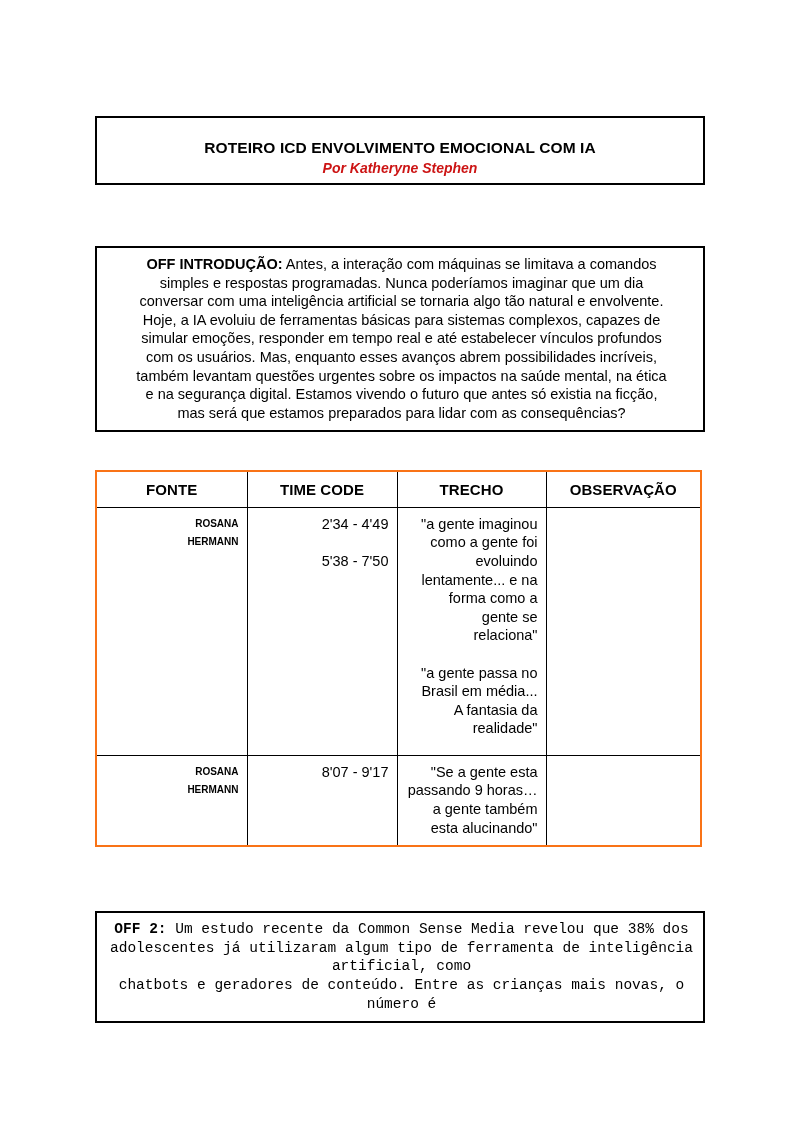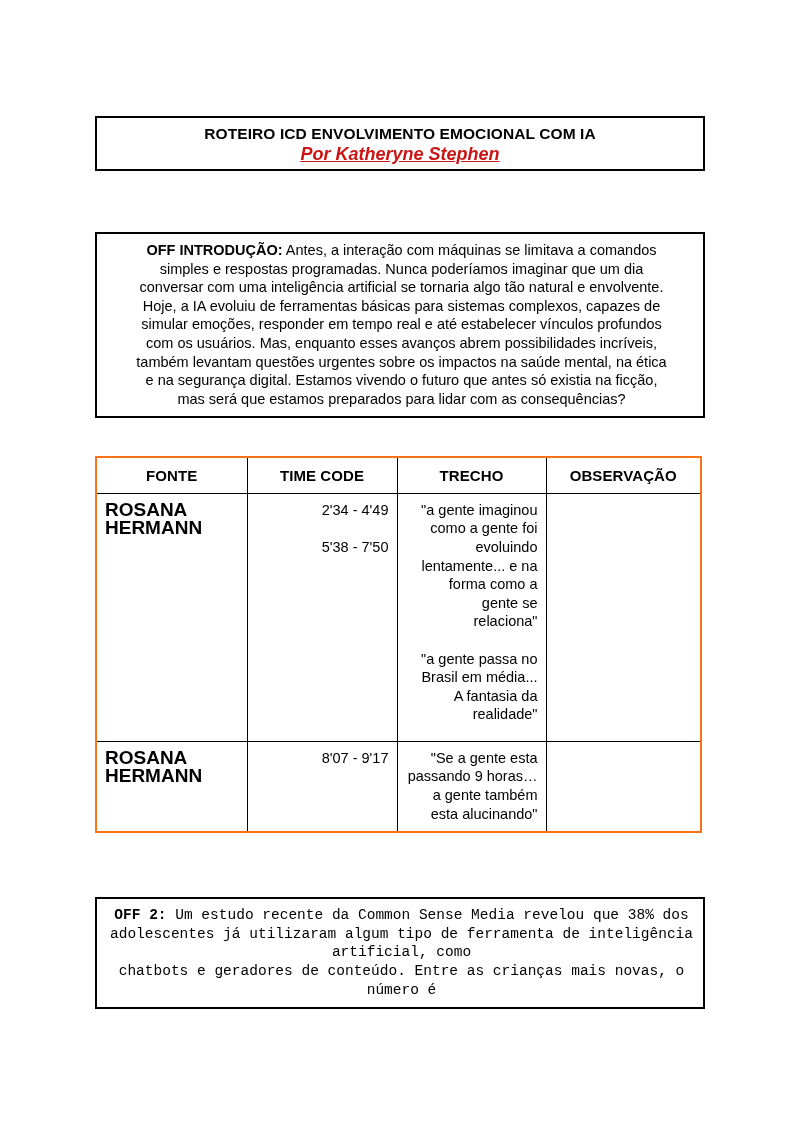--- a/index.html
+++ b/index.html
@@ -18,35 +18,34 @@
     margin-left: 95px;
     width: 610px;
     box-sizing: border-box;
   }
   .box {
     border: 2px solid #000000;
     box-sizing: border-box;
   }
   .title-box {
     text-align: center;
-    padding: 6px 8px 5px 8px;
+    padding: 20px 8px 5px 8px;
   }
   .title-line1 {
     font-weight: bold;
     font-size: 15.5px;
     line-height: 20px;
     letter-spacing: 0.1px;
   }
   .title-line2 {
     font-weight: bold;
     font-style: italic;
-    font-size: 18px;
+    font-size: 14px;
     line-height: 20px;
     color: #cc1414;
-    text-decoration: underline;
   }
   .text-box {
     margin-top: 61px;
     padding: 7px 9px 8px 12px;
     font-size: 14.5px;
     line-height: 18.6px;
     white-space: pre-line;
     text-align: center;
   }
   .bold { font-weight: bold; }
@@ -78,23 +77,23 @@
     letter-spacing: 0.1px;
   }
   .roteiro-table td {
     vertical-align: top;
     font-size: 14.5px;
     line-height: 18.6px;
     padding: 7px 8px 8px 8px;
     white-space: pre-line;
   }
   td.cell-fonte {
-    text-align: left;
+    text-align: right;
     font-weight: bold;
-    font-size: 19px;
+    font-size: 10px;
     margin-left: 21px;
   }
   td.cell-time, td.cell-trecho { text-align: right; }
   tr.row-1 { height: 248px; }
   tr.row-2 { height: 81px; }
   .off2-box { margin-top: 64px; font-family: Liberation Mono, monospace; }
 </style>
 </head>
 <body>
 

